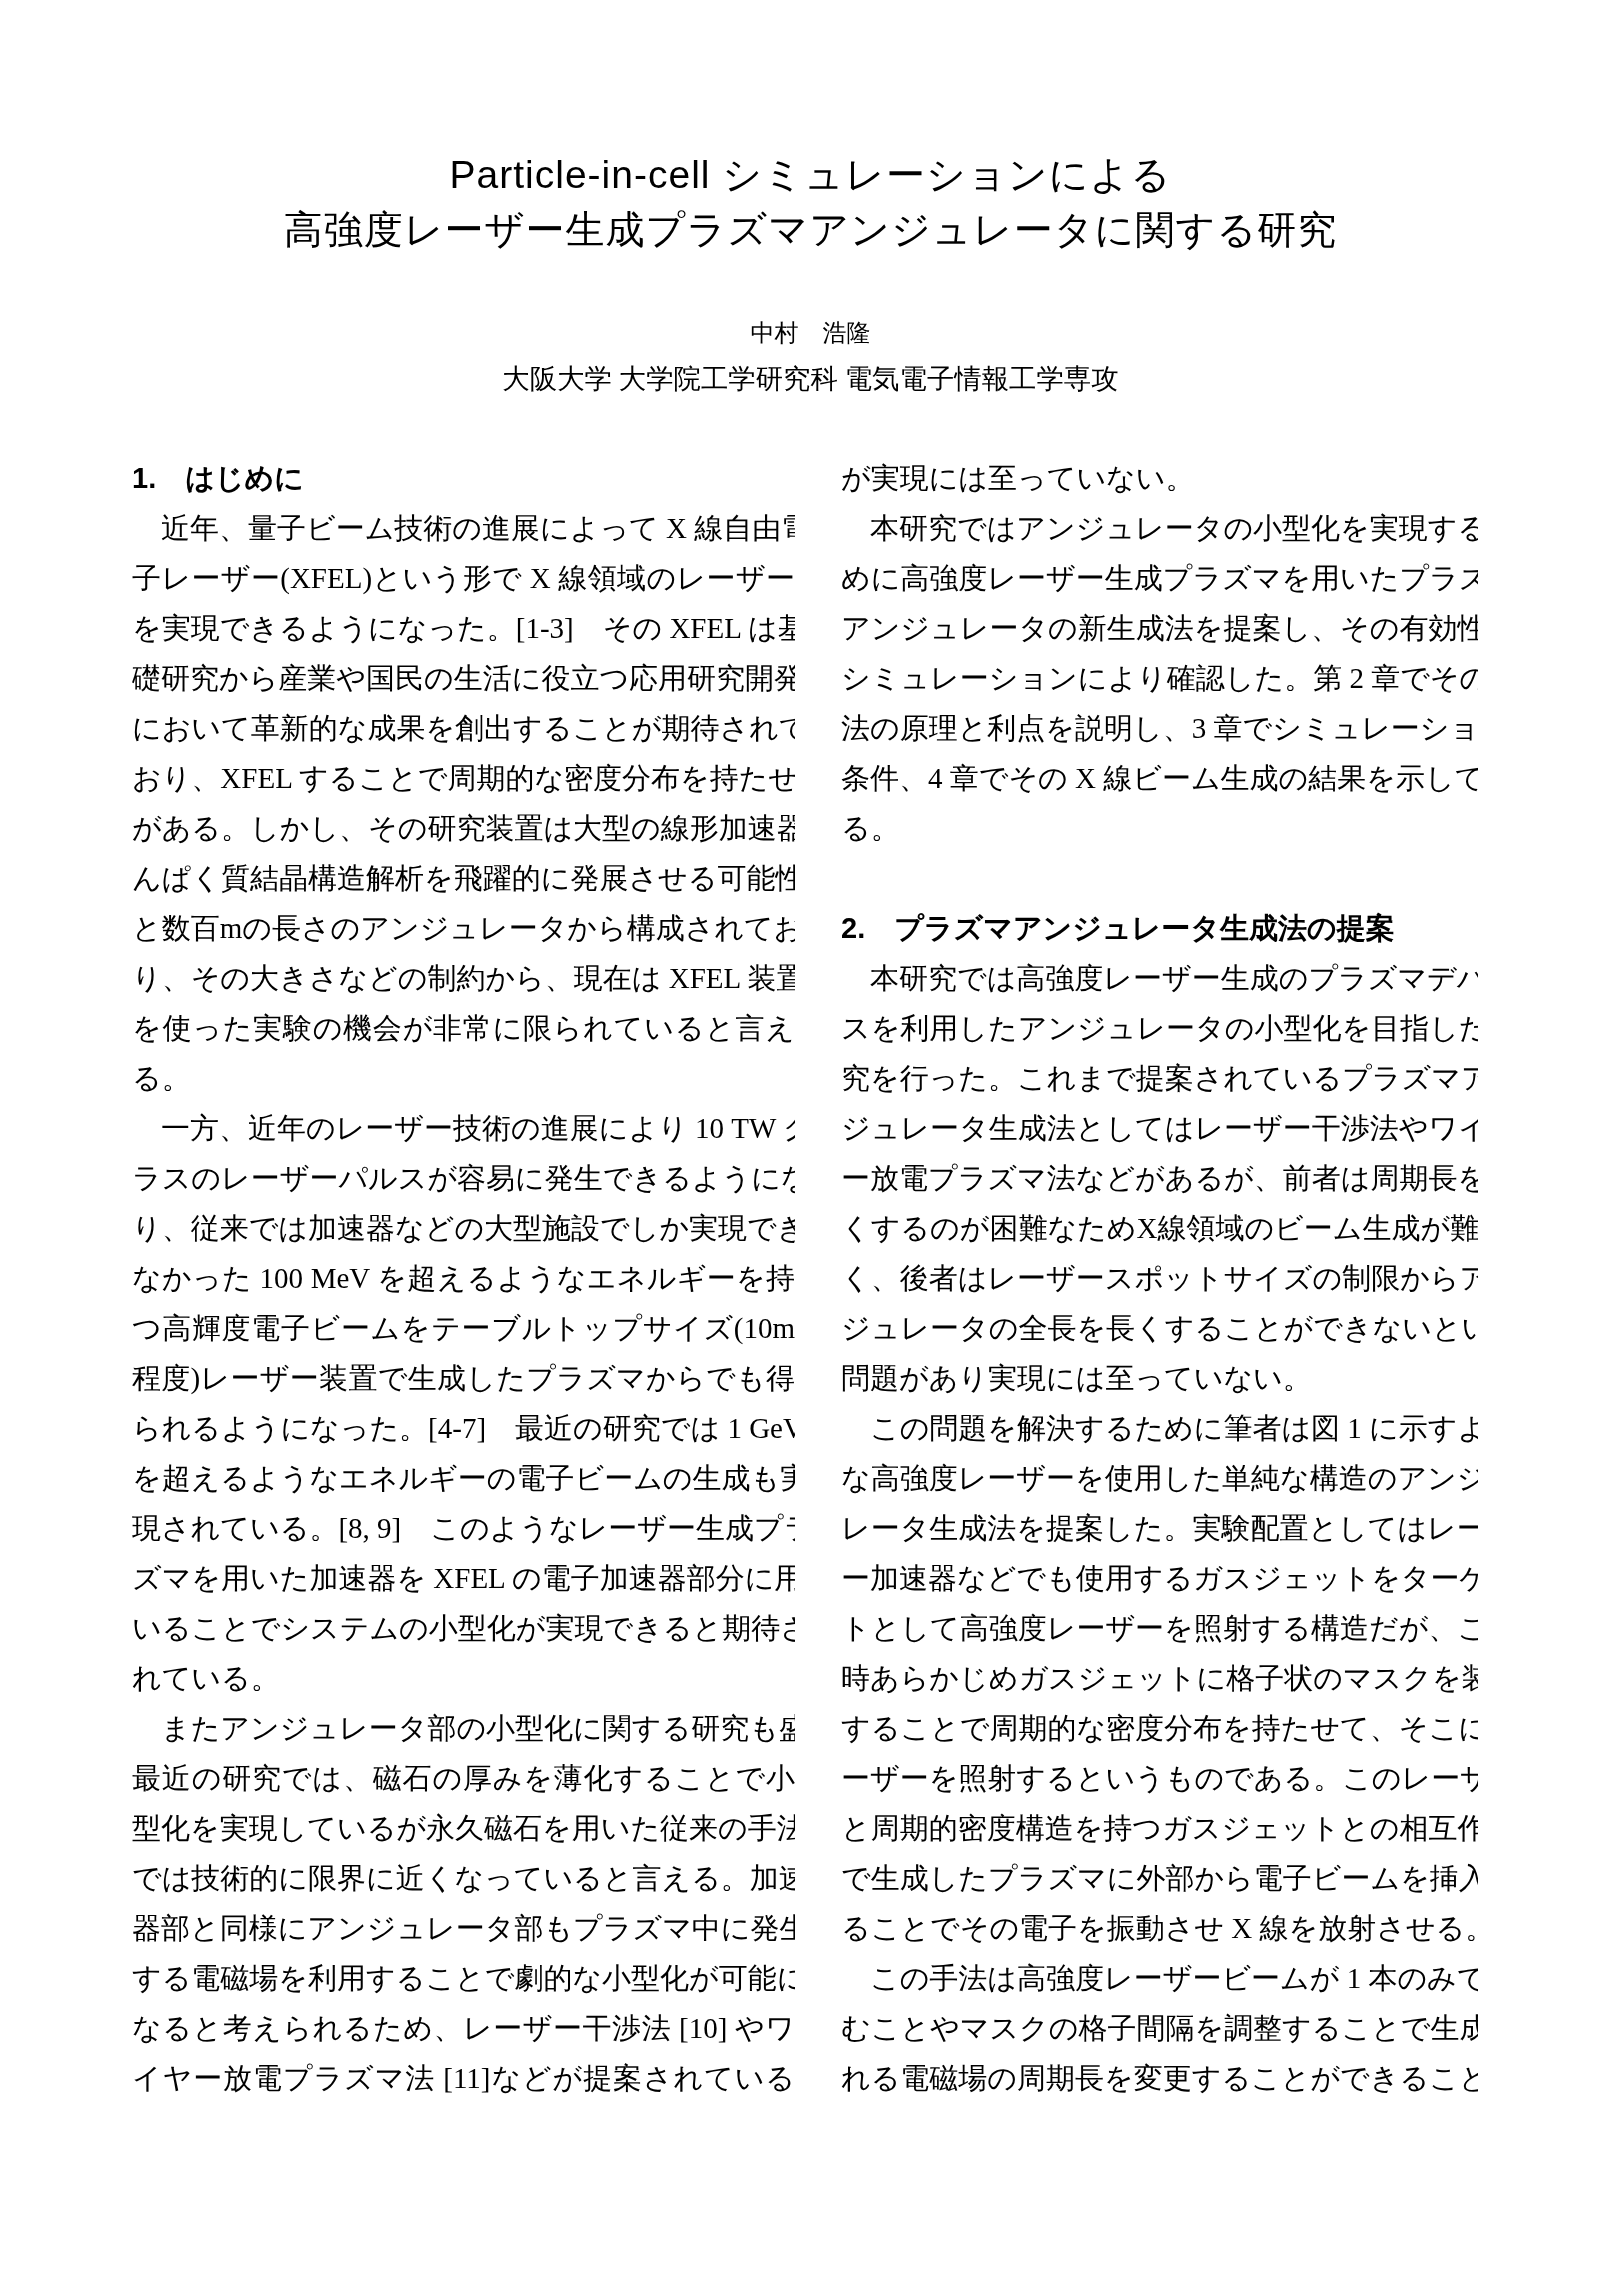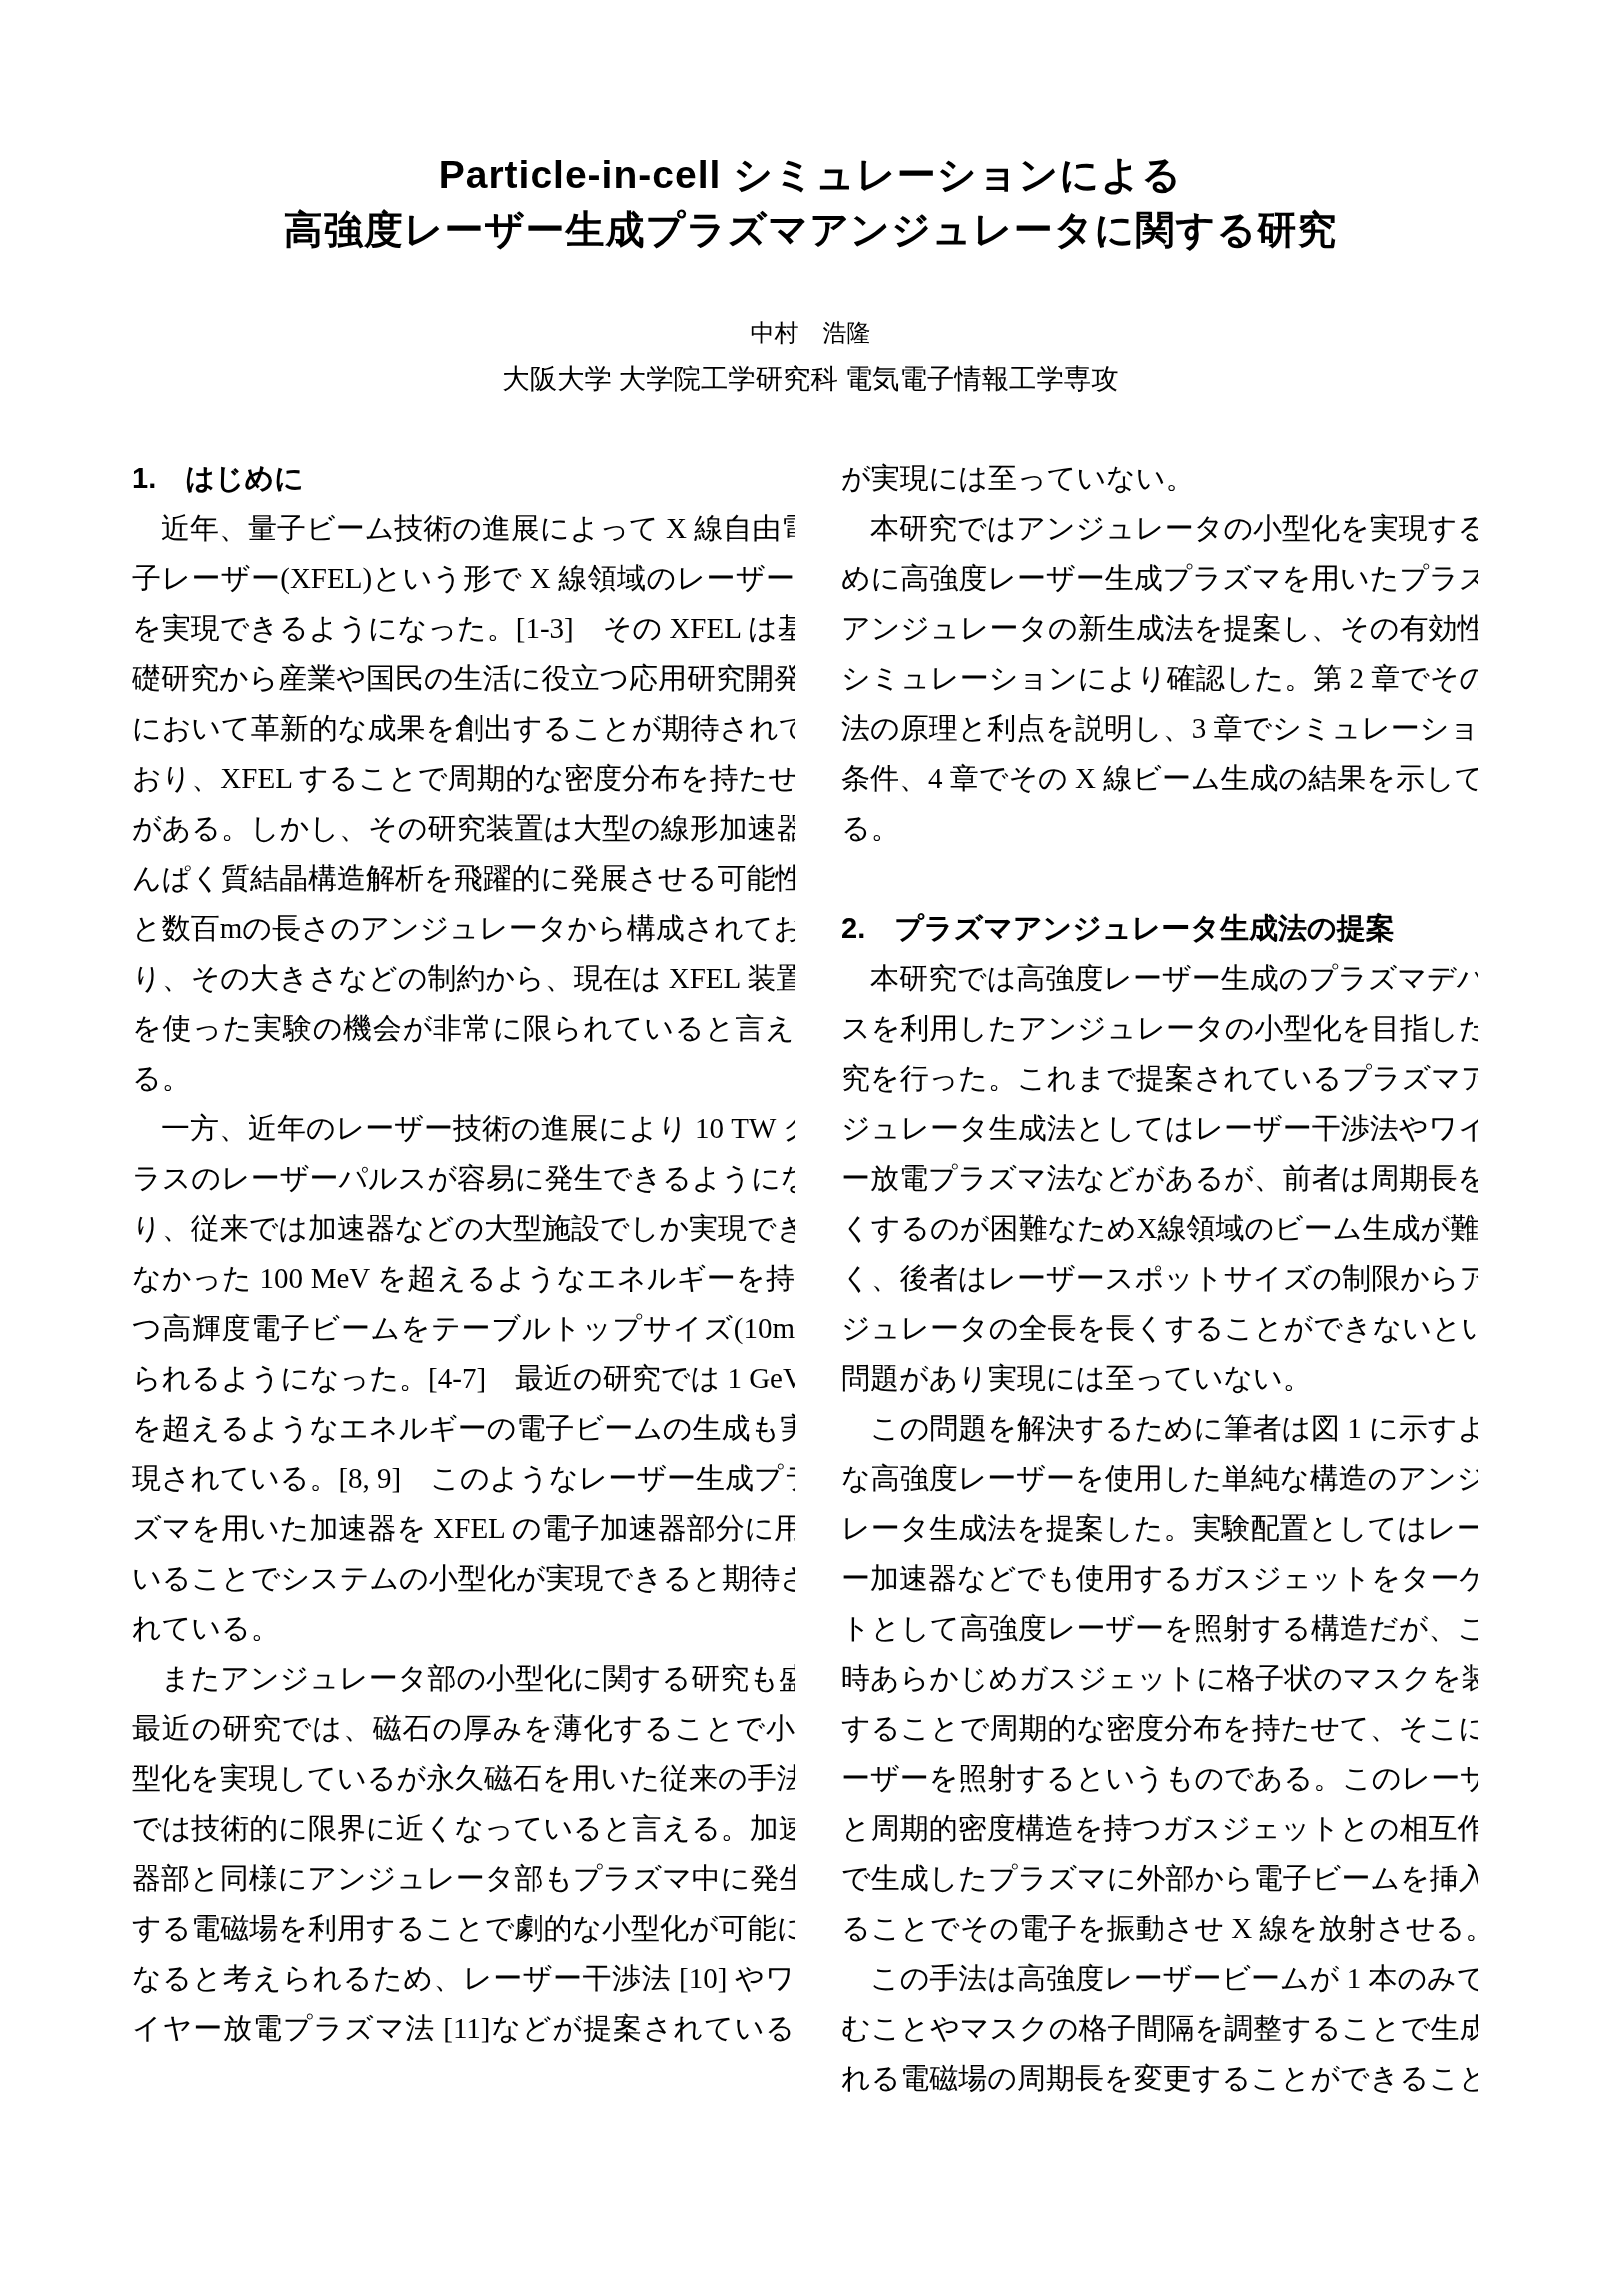--- a/index.html
+++ b/index.html
@@ -6,21 +6,21 @@
   .page{
     position:relative;
     width:1621px;height:2293px;
     background:#ffffff;color:#000;
     margin:0 auto;overflow:hidden;
     font-family:"Liberation Serif","DejaVu Serif",serif;
   }
   .doc-header{height:453px;text-align:center;}
   .title-line{
     font-family:"Liberation Sans","DejaVu Sans",sans-serif;
-    font-size:39px;line-height:55px;font-weight:700;
+    font-size:39px;line-height:55px;font-weight:400;
     letter-spacing:1px;
   }
   .title-line.first{padding-top:147px;}
   .author{font-size:24px;line-height:39px;margin-top:57px;}
   .affiliation{font-size:27.4px;line-height:39px;margin-top:7px;}
 
   .columns{
     display:flex;flex-direction:row;
     padding-left:132px;padding-right:105px;
   }
@@ -72,20 +72,21 @@
           <div class="line">り、その大きさなどの制約から、現在は XFEL 装置</div>
           <div class="line">を使った実験の機会が非常に限られていると言え</div>
           <div class="line pend">る。</div>
         </div>
         <div class="para">
           <div class="line ind">一方、近年のレーザー技術の進展により 10 TW ク</div>
           <div class="line">ラスのレーザーパルスが容易に発生できるようにな</div>
           <div class="line">り、従来では加速器などの大型施設でしか実現でき</div>
           <div class="line">なかった 100 MeV を超えるようなエネルギーを持</div>
           <div class="line">つ高輝度電子ビームをテーブルトップサイズ(10m</div>
+          <div class="line">程度)レーザー装置で生成したプラズマからでも得</div>
           <div class="line">られるようになった。[4-7]　最近の研究では 1 GeV</div>
           <div class="line">を超えるようなエネルギーの電子ビームの生成も実</div>
           <div class="line">現されている。[8, 9]　このようなレーザー生成プラ</div>
           <div class="line">ズマを用いた加速器を XFEL の電子加速器部分に用</div>
           <div class="line">いることでシステムの小型化が実現できると期待さ</div>
           <div class="line pend">れている。</div>
         </div>
         <div class="para">
           <div class="line ind">またアンジュレータ部の小型化に関する研究も盛</div>
           <div class="line">最近の研究では、磁石の厚みを薄化することで小</div>

